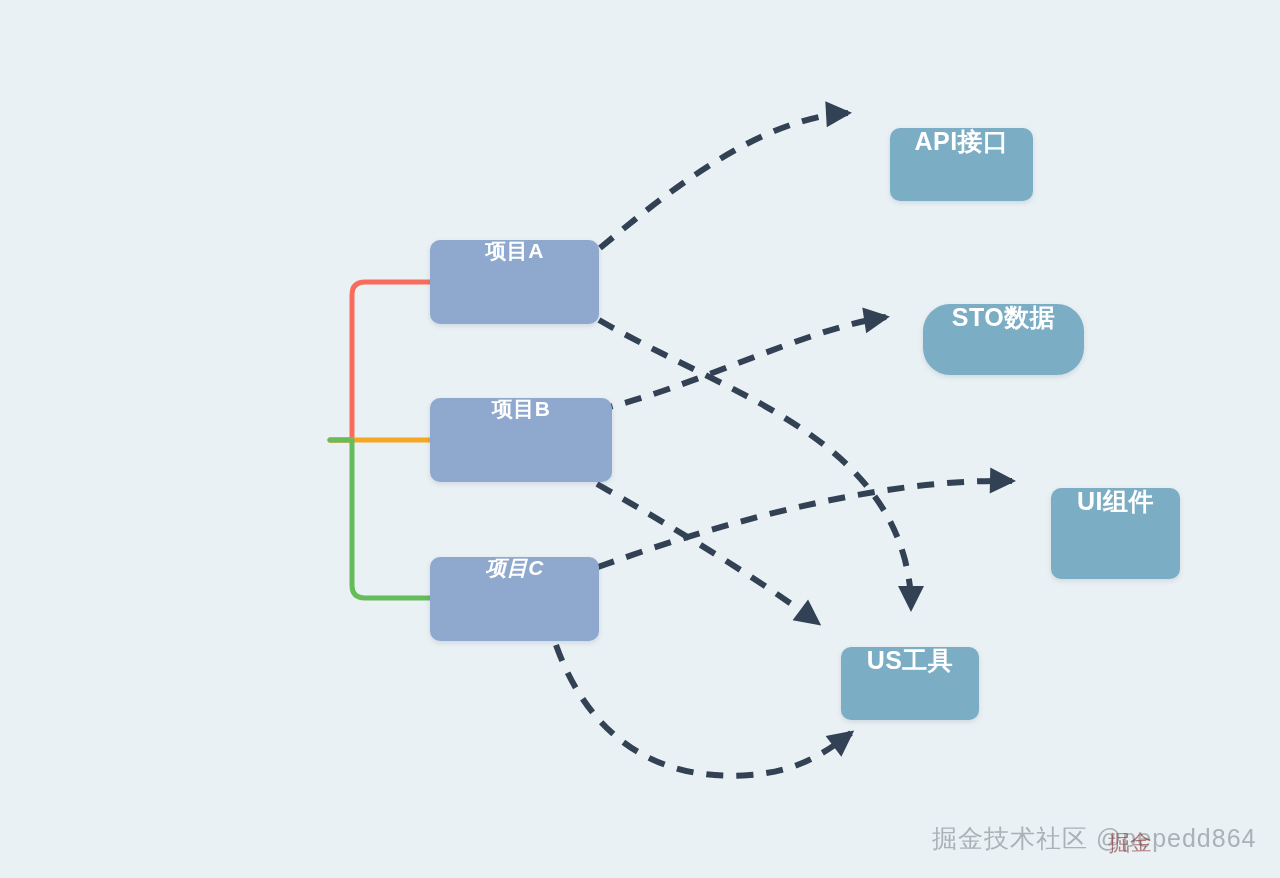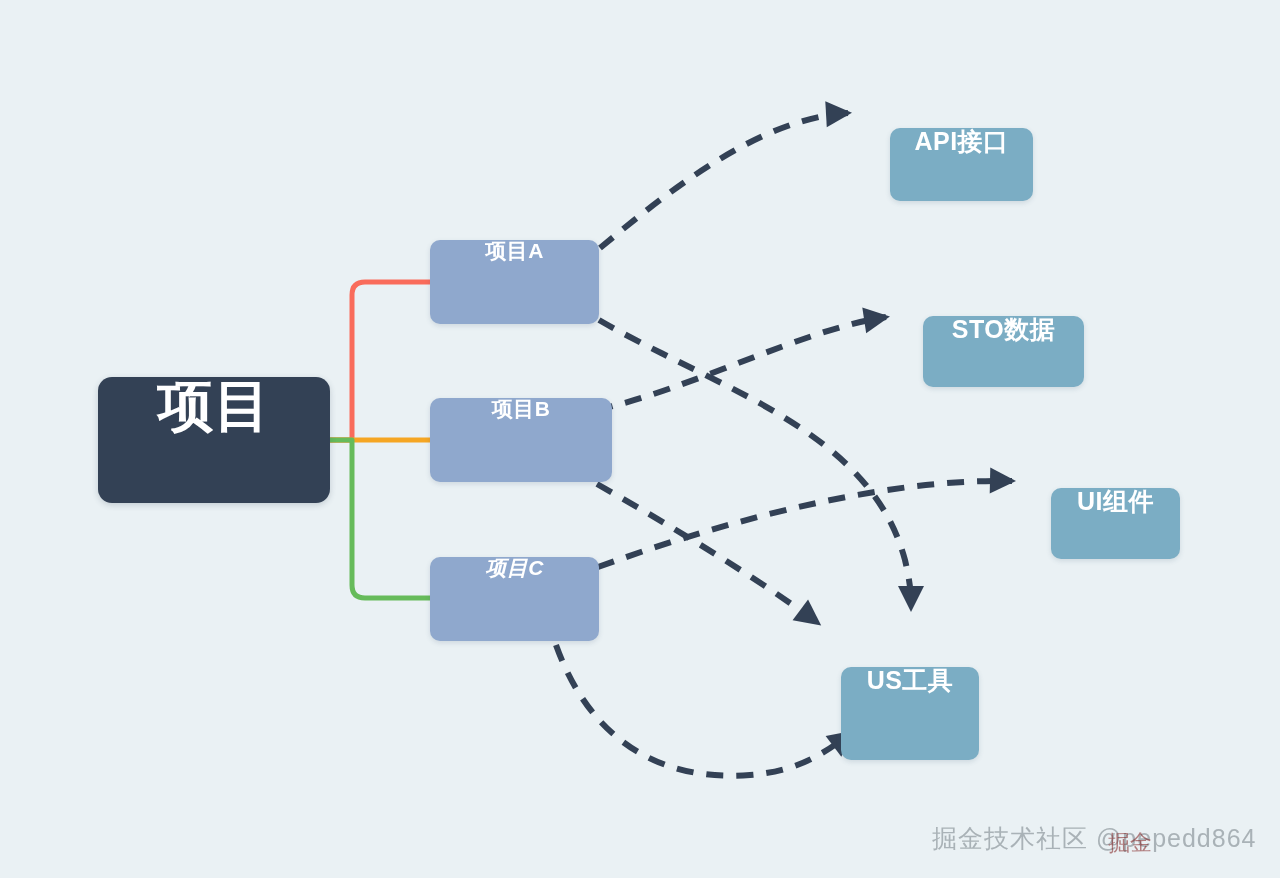--- a/index.html
+++ b/index.html
@@ -98,48 +98,45 @@
       <path d="M 596 410 C 690 390 800 330 886 317" marker-end="url(#arrowhead)"></path>
 
       <path d="M 597 484 C 670 525 760 580 818 623" marker-end="url(#arrowhead)"></path>
 
       <path d="M 598 567 C 700 530 870 478 1012 481" marker-end="url(#arrowhead)"></path>
 
       <path d="M 556 645 C 590 740 660 782 750 775 C 800 771 826 752 851 733" marker-end="url(#arrowhead)"></path>
     </g>
   </svg>
 
-  <div class="node node-root" style="left:98px; top:377px; width:232px; height:126px;">
-    <span>项目</span>
-  </div>
 
   <div class="node node-mid" style="left:430px; top:240px; width:169px; height:84px;">
     <span>项目A</span>
   </div>
 
   <div class="node node-mid" style="left:430px; top:398px; width:182px; height:84px;">
     <span>项目B</span>
   </div>
 
   <div class="node node-mid" style="left:430px; top:557px; width:169px; height:84px;font-style:italic;">
     <span>项目C</span>
   </div>
 
   <div class="node node-leaf" style="left:890px; top:128px; width:143px; height:73px;">
     <span>API接口</span>
   </div>
 
-  <div class="node node-leaf" style="left:923px; top:316px; width:161px; height:71px;">
+  <div class="node node-leaf" style="left:923px; top:304px; width:161px; height:71px;border-radius:27px;">
     <span>STO数据</span>
   </div>
 
-  <div class="node node-leaf" style="left:1051px; top:488px; width:129px; height:71px;">
+  <div class="node node-leaf" style="left:1051px; top:488px; width:129px; height:91px;">
     <span>UI组件</span>
   </div>
 
-  <div class="node node-leaf" style="left:841px; top:647px; width:138px; height:93px;margin-top:20px;">
+  <div class="node node-leaf" style="left:841px; top:647px; width:138px; height:73px;">
     <span>US工具</span>
   </div>
 
   <div class="watermark" style="left:932px; top:822px;">掘金技术社区 @pepedd864</div>
   <div class="watermark-ghost" style="left:1108px; top:828px;">掘金</div>
 
 </div>
 
 </body></html>

